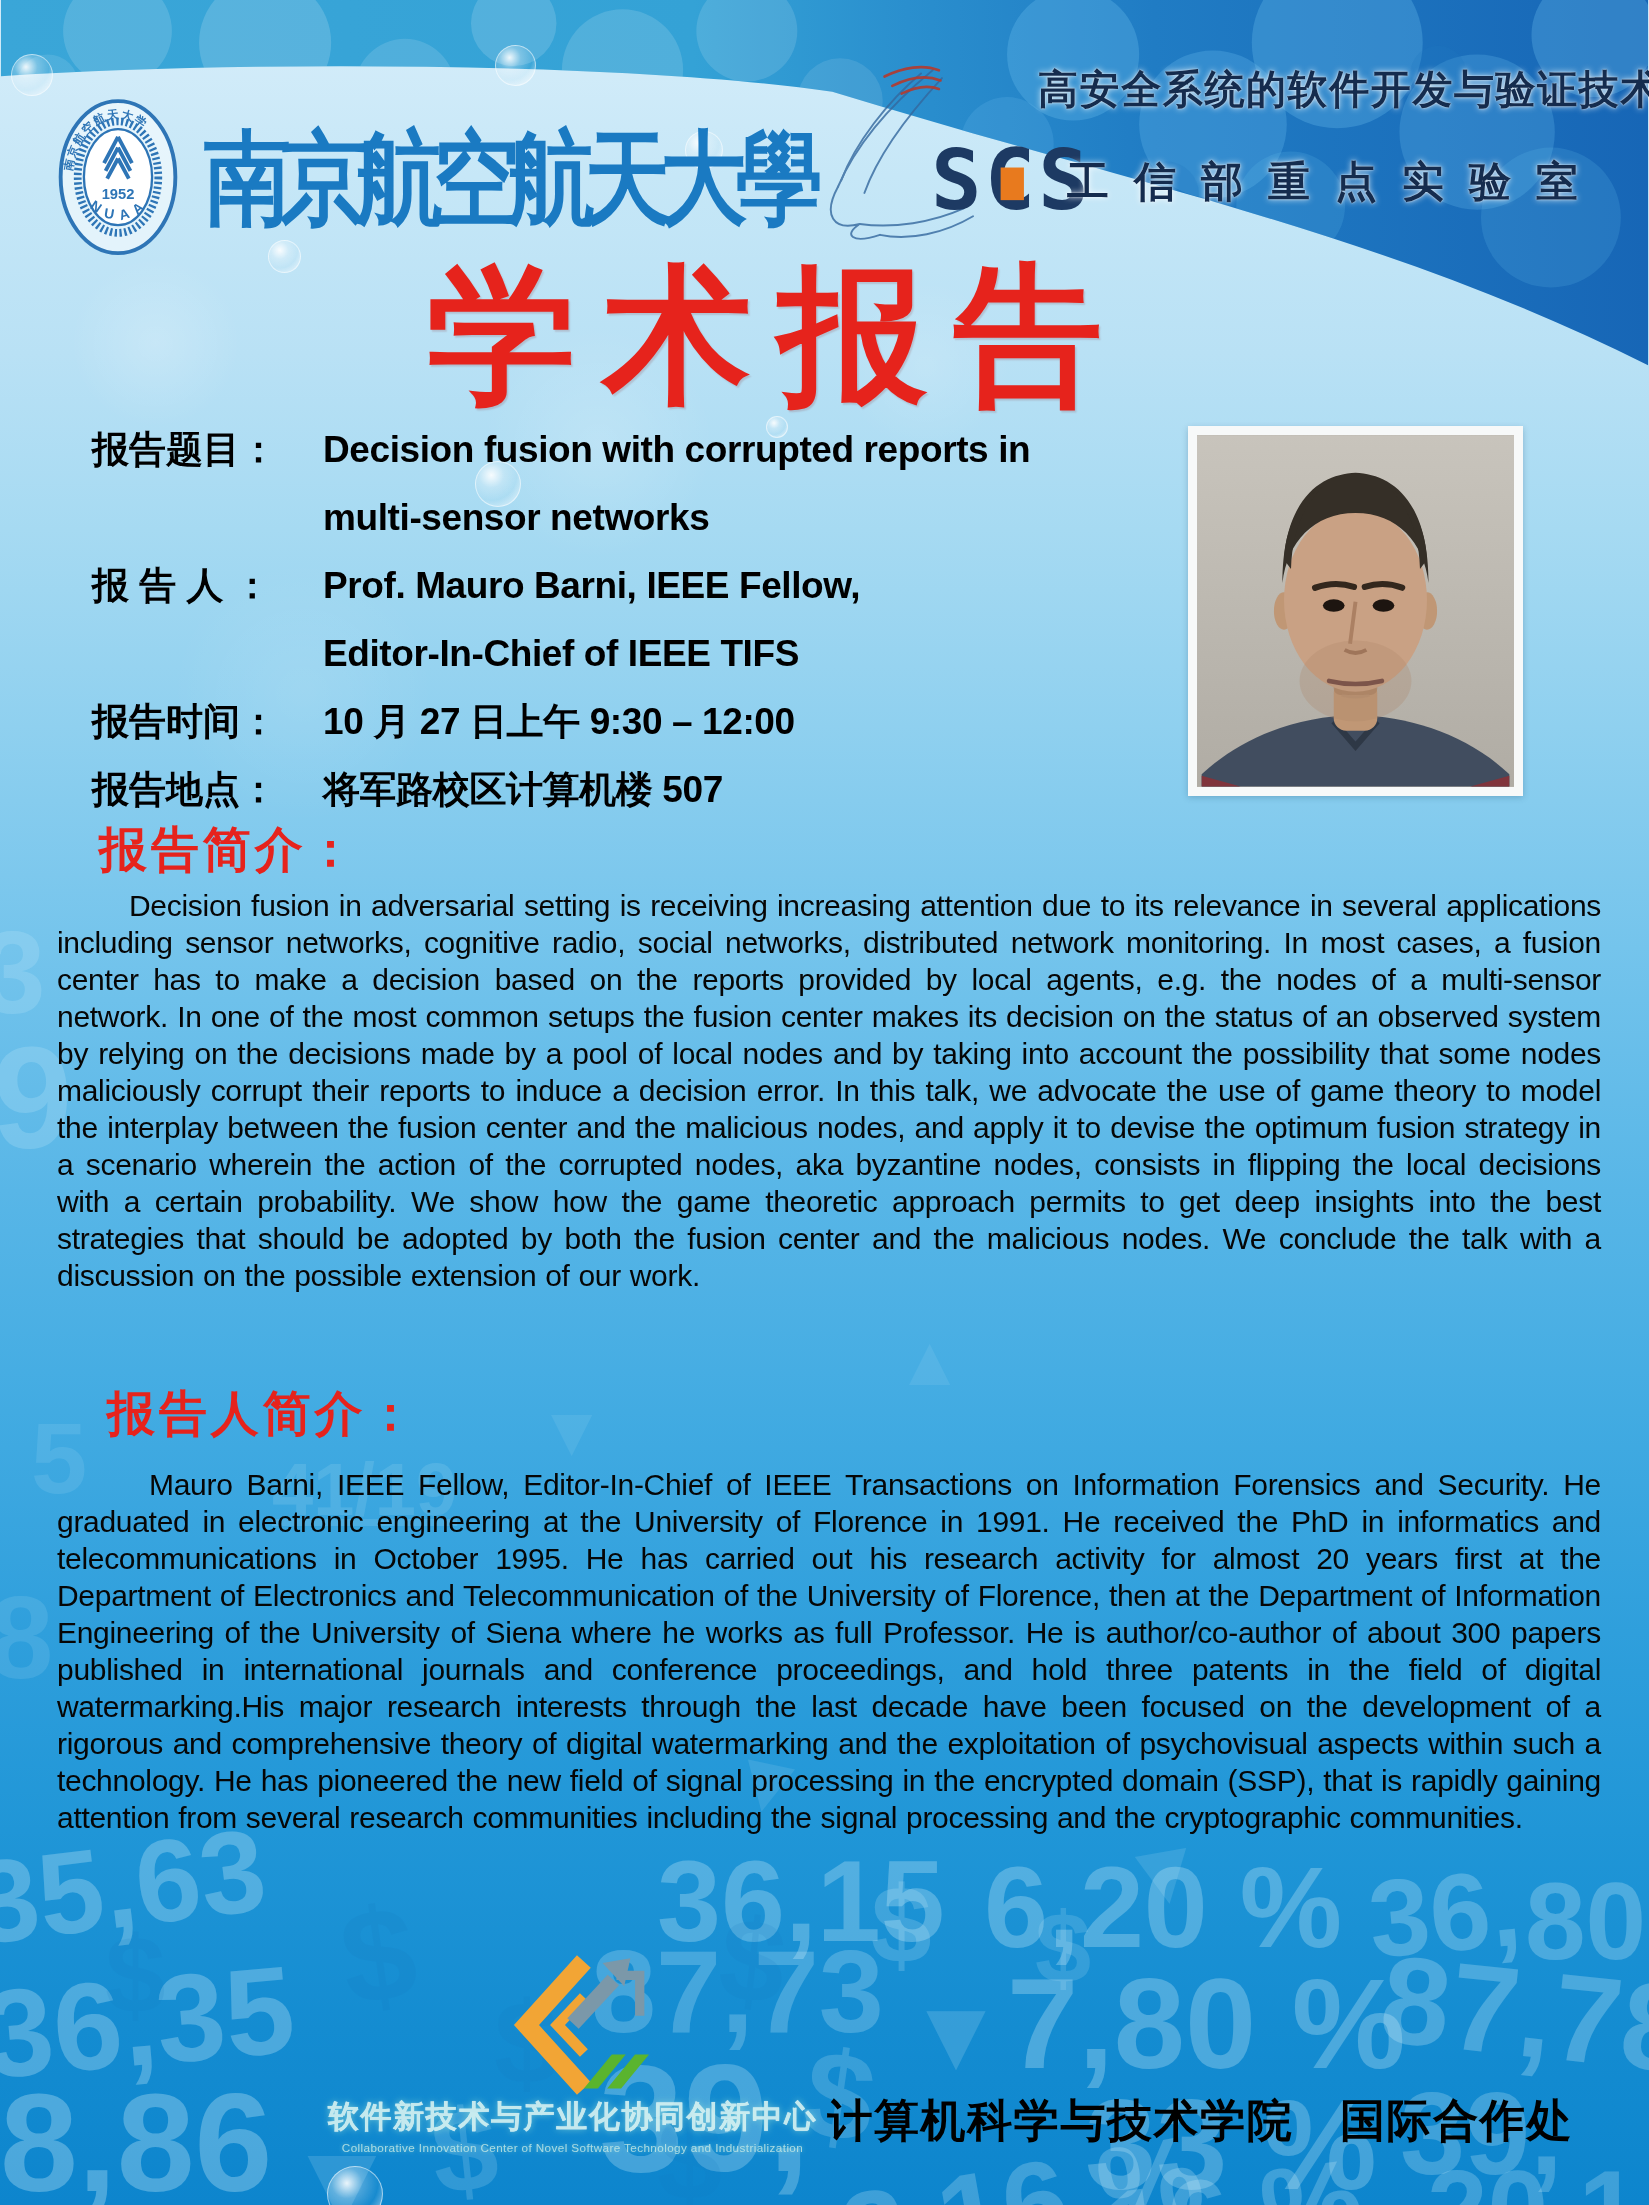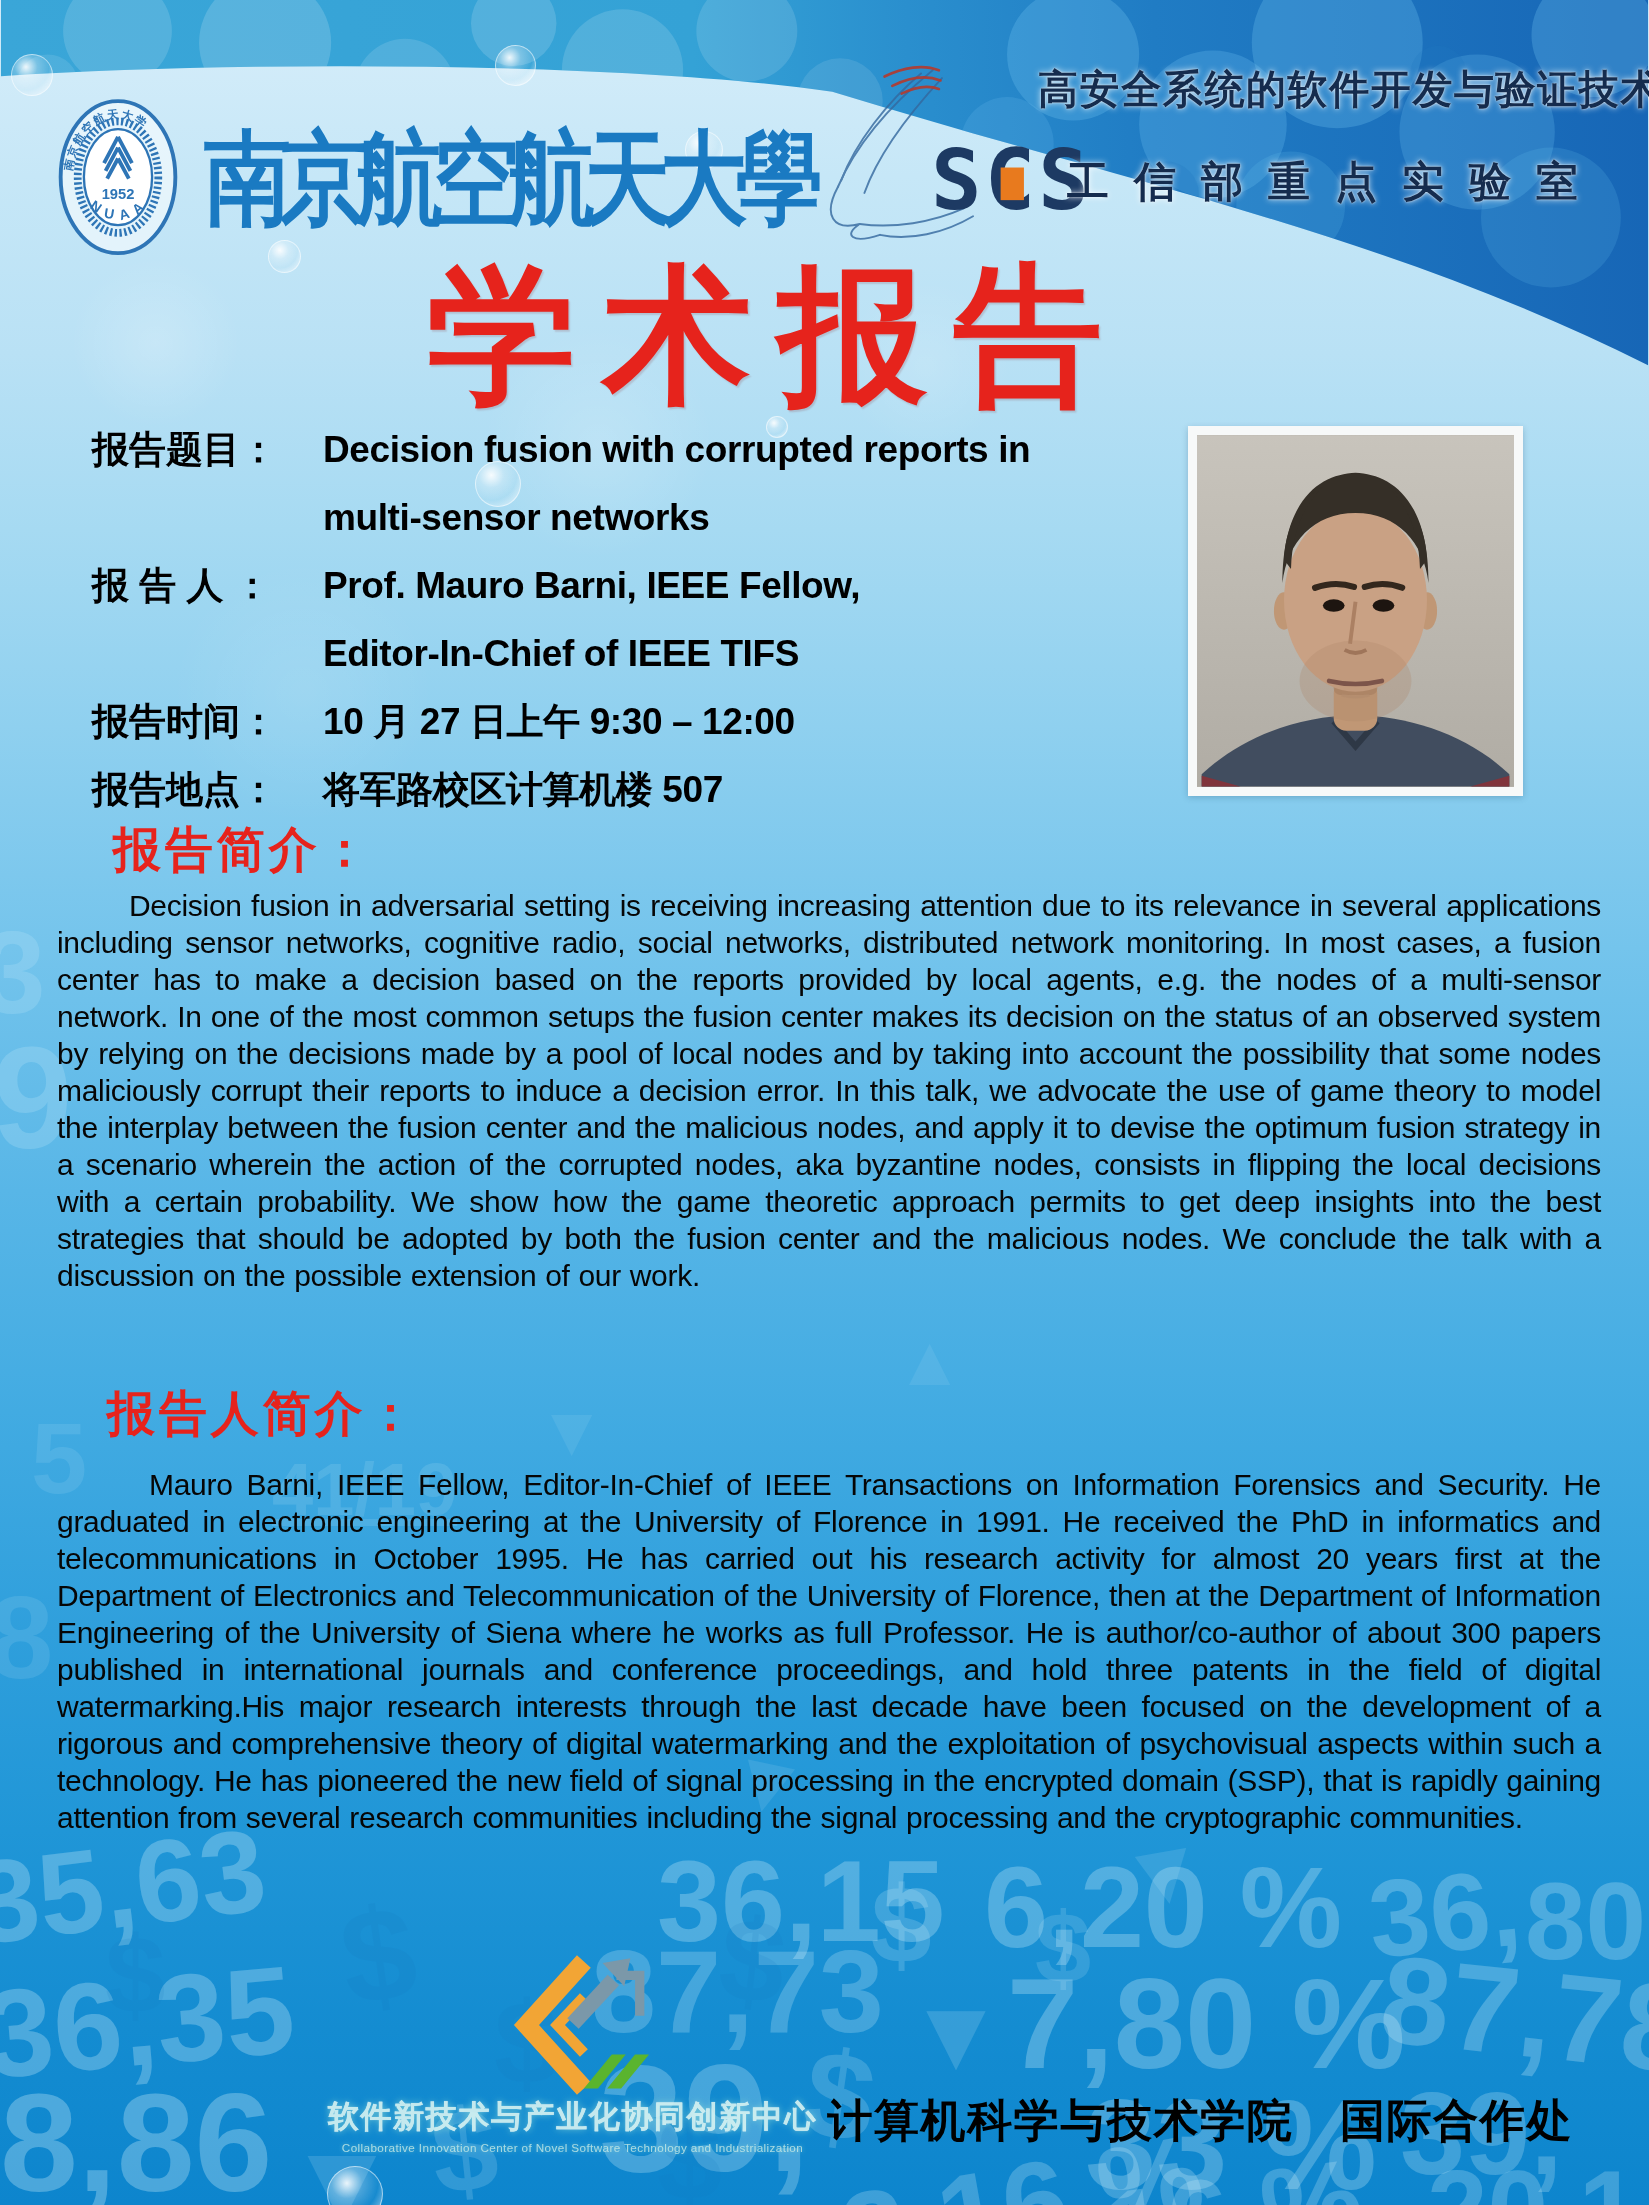--- a/index.html
+++ b/index.html
@@ -36,21 +36,21 @@
   
   .details{z-index:4; left:92px; top:426px; width:1089px;}
   .drow{display:flex; margin-bottom:21px;}
   .dlabel{width:231px; font-size:37px; font-weight:bold; color:#000; line-height:47px; white-space:nowrap;}
   .dvalue{flex:1; font-size:37px; font-weight:bold; color:#000; line-height:47px; white-space:nowrap; letter-spacing:-0.4px;}
   
   .photo-frame{z-index:4; left:1188px; top:426px; width:317px; height:352px;
     border:9.3px solid #f7f9f9; box-shadow:0 1.6px 6.2px rgba(20,60,90,.25); background:#bdb9b1;}
   
   .sec-heading{z-index:4; font-size:48px; font-weight:bold; color:#e6231c; letter-spacing:3.9px; white-space:nowrap;}
-  .h-abstract{left:113px; top:818px;text-align:center;}
+  .h-abstract{left:99px; top:818px;text-align:center;}
   .h-bio{left:107px; top:1382px;}
   .para{z-index:4; left:57px; width:1544px; text-align:justify; color:#060606;
     font-size:30px; letter-spacing:-0.3px; word-spacing:0.8px;}
   .p-abstract{top:887px; line-height:37px; text-indent:72px;}
   .p-bio{top:1466px; line-height:37px; text-indent:92px;}
   
   .footer-center{z-index:4; left:312px; top:2096px; width:521px; text-align:center;}
   .center-cn{font-size:31px; font-weight:bold; color:#d8f4f2; letter-spacing:1.6px; opacity:.9;
     text-shadow:0 0 0.8px #ffffff, 0 0 7.8px rgba(140,220,215,.9);}
   .center-en{margin-top:3.1px; font-size:11.7px; color:#c4e9e6; letter-spacing:0.4px; opacity:.85;

